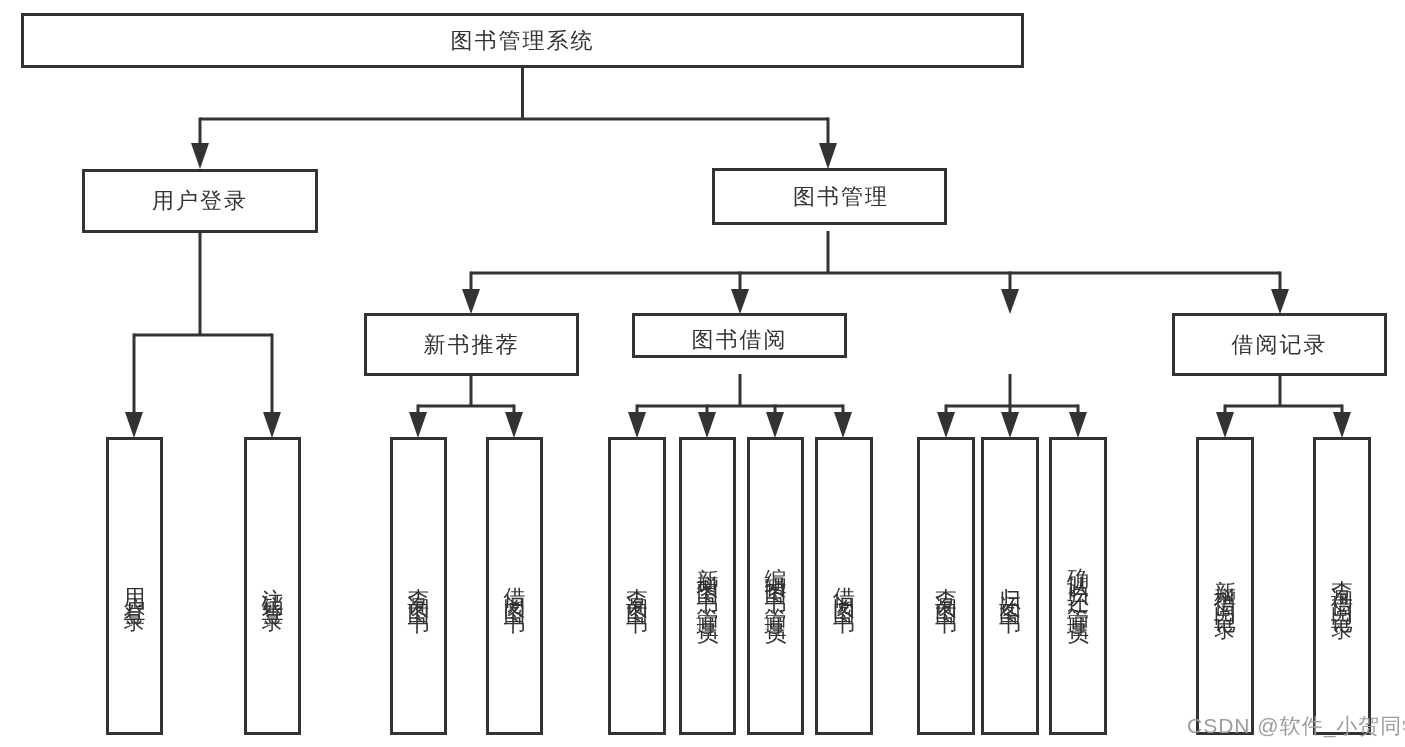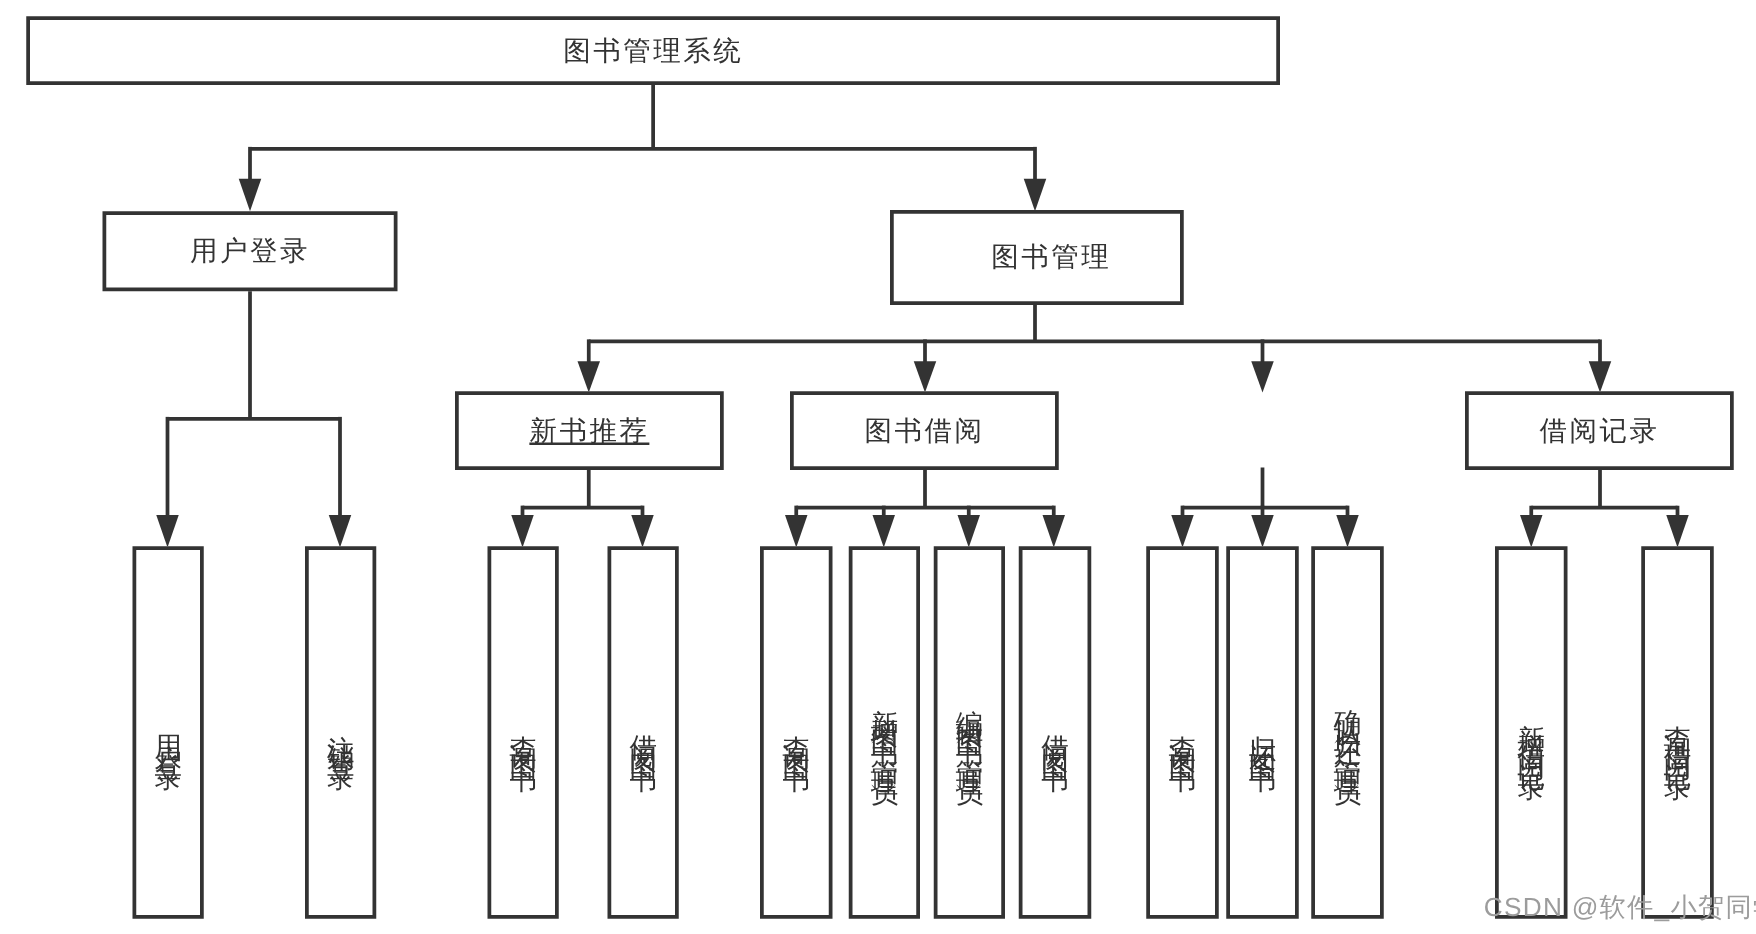--- a/index.html
+++ b/index.html
@@ -121,28 +121,28 @@
     </g>
   </svg>
 
   <div class="node h" style="left:21px; top:13px; width:1003px; height:55px;">
     <span>图书管理系统</span>
   </div>
 
   <div class="node h" style="left:82px; top:169px; width:236px; height:64px;">
     <span>用户登录</span>
   </div>
-  <div class="node h" style="left:712px; top:168px; width:235px; height:76px;padding-left:23px;">
+  <div class="node h" style="left:712px; top:168px; width:235px; height:57px;padding-left:23px;">
     <span>图书管理</span>
   </div>
 
-  <div class="node h" style="left:364px; top:313px; width:215px; height:63px;text-decoration:underline;">
+  <div class="node h" style="left:364px; top:313px; width:215px; height:63px;">
     <span>新书推荐</span>
   </div>
-  <div class="node h" style="left:632px; top:313px; width:215px; height:63px;">
+  <div class="node h" style="left:632px; top:313px; width:215px; height:45px;align-items:flex-end;">
     <span>图书借阅</span>
   </div>
   <div class="node h" style="left:1172px; top:313px; width:215px; height:63px;">
     <span>借阅记录</span>
   </div>
 
   <div class="node v" style="left:106px; top:437px; width:57px; height:298px;">
     <span>用户登录</span>
   </div>
   <div class="node v" style="left:244px; top:437px; width:57px; height:298px;">

